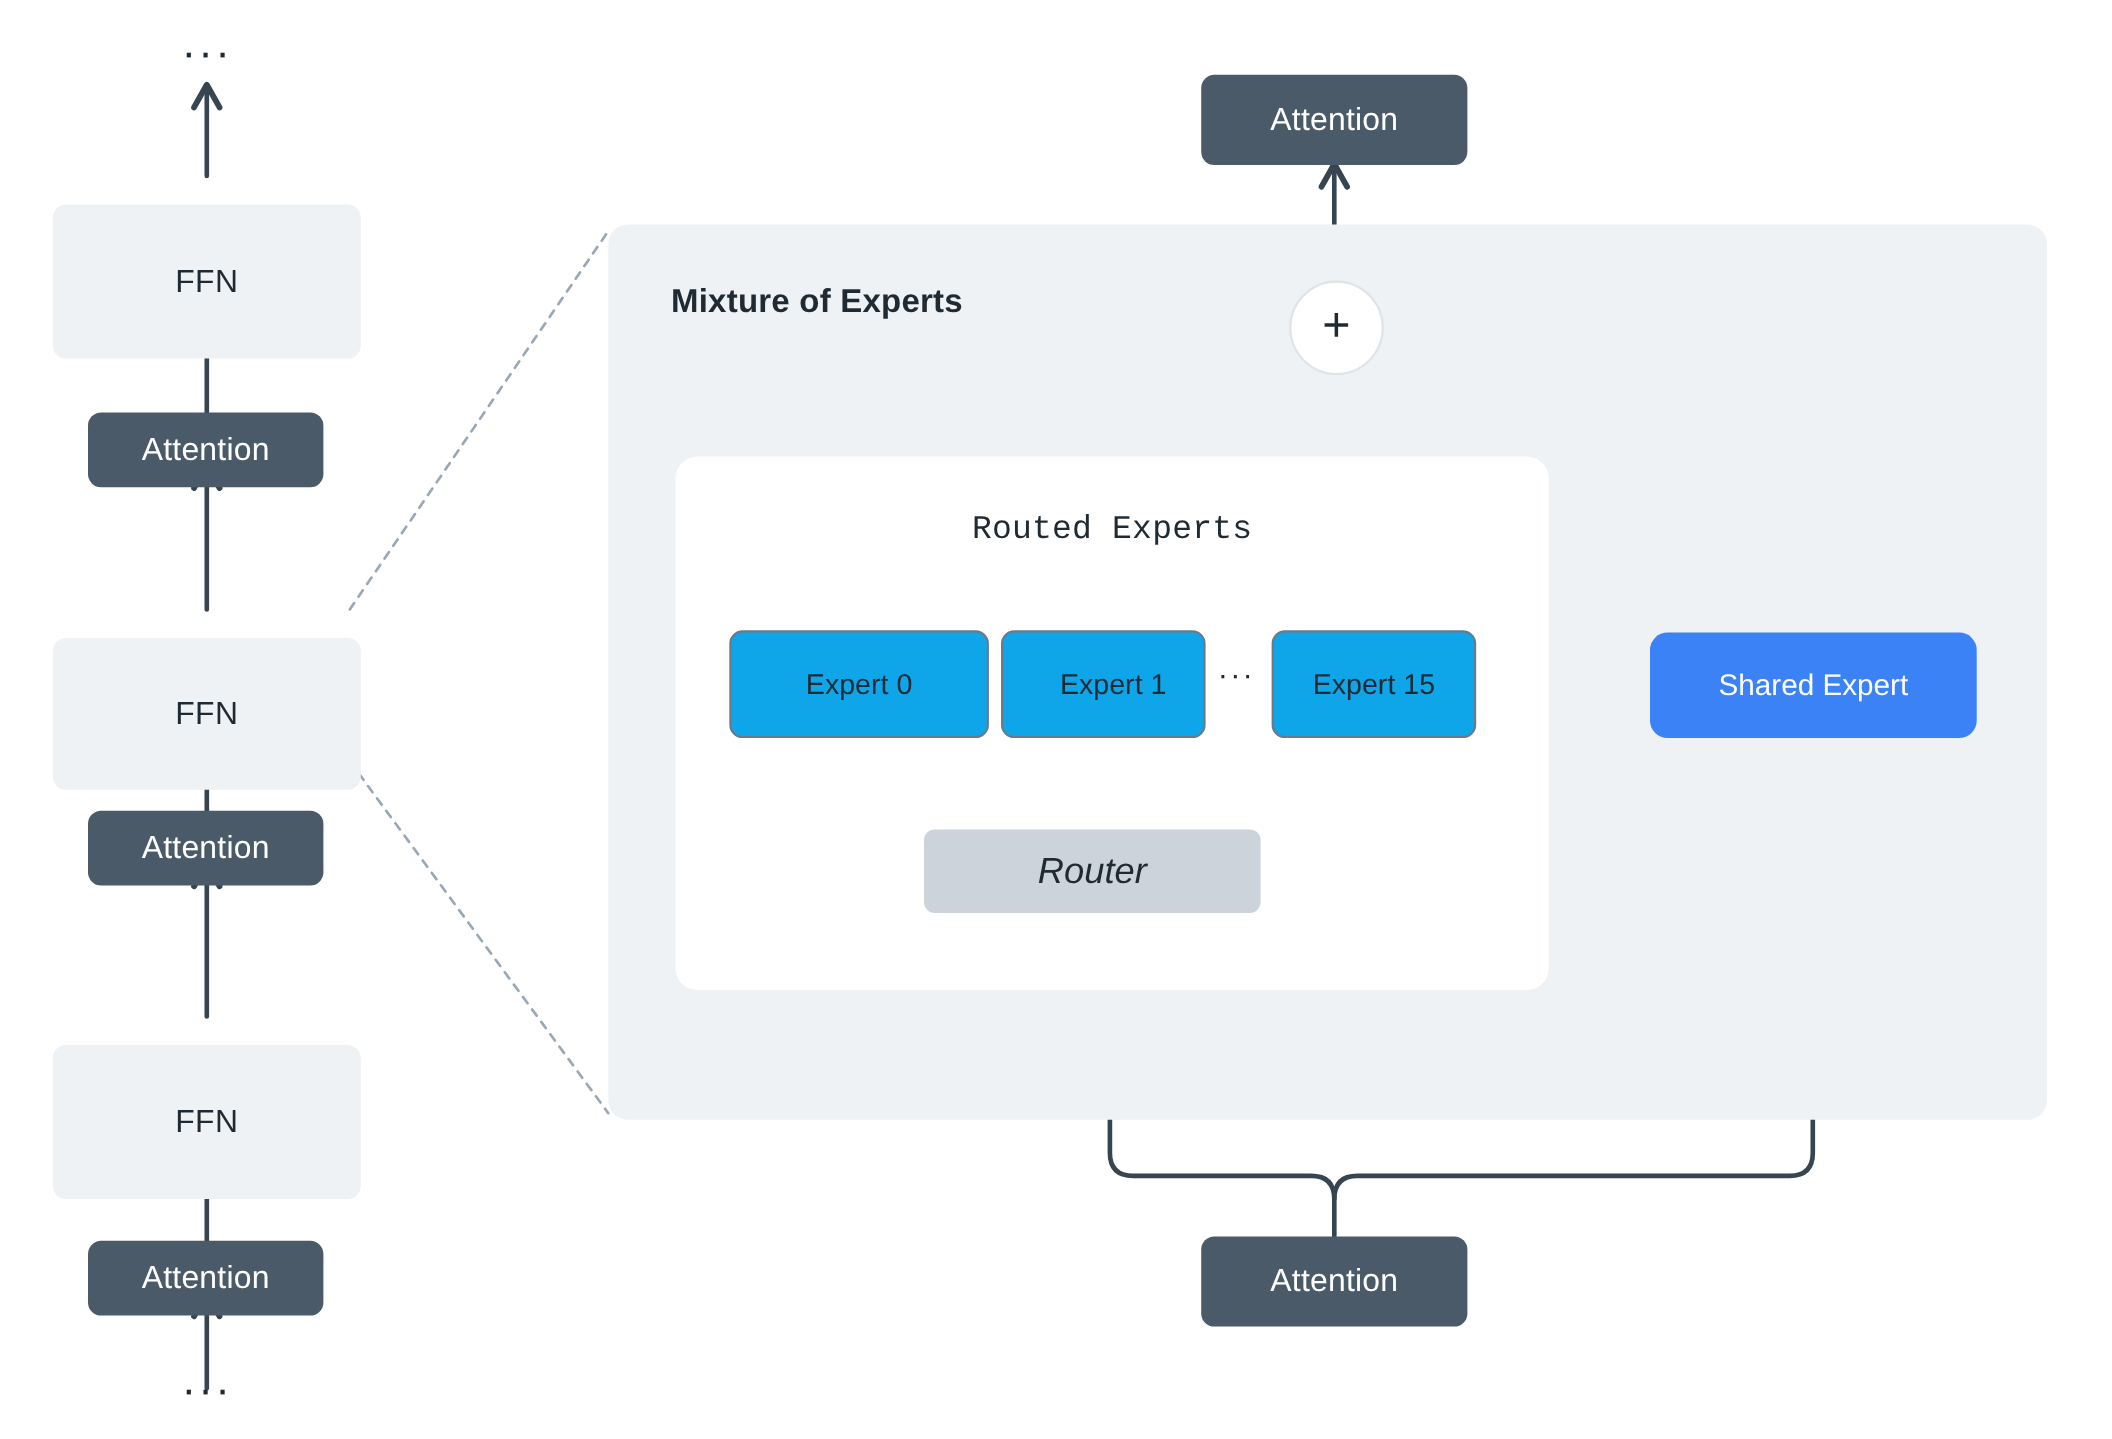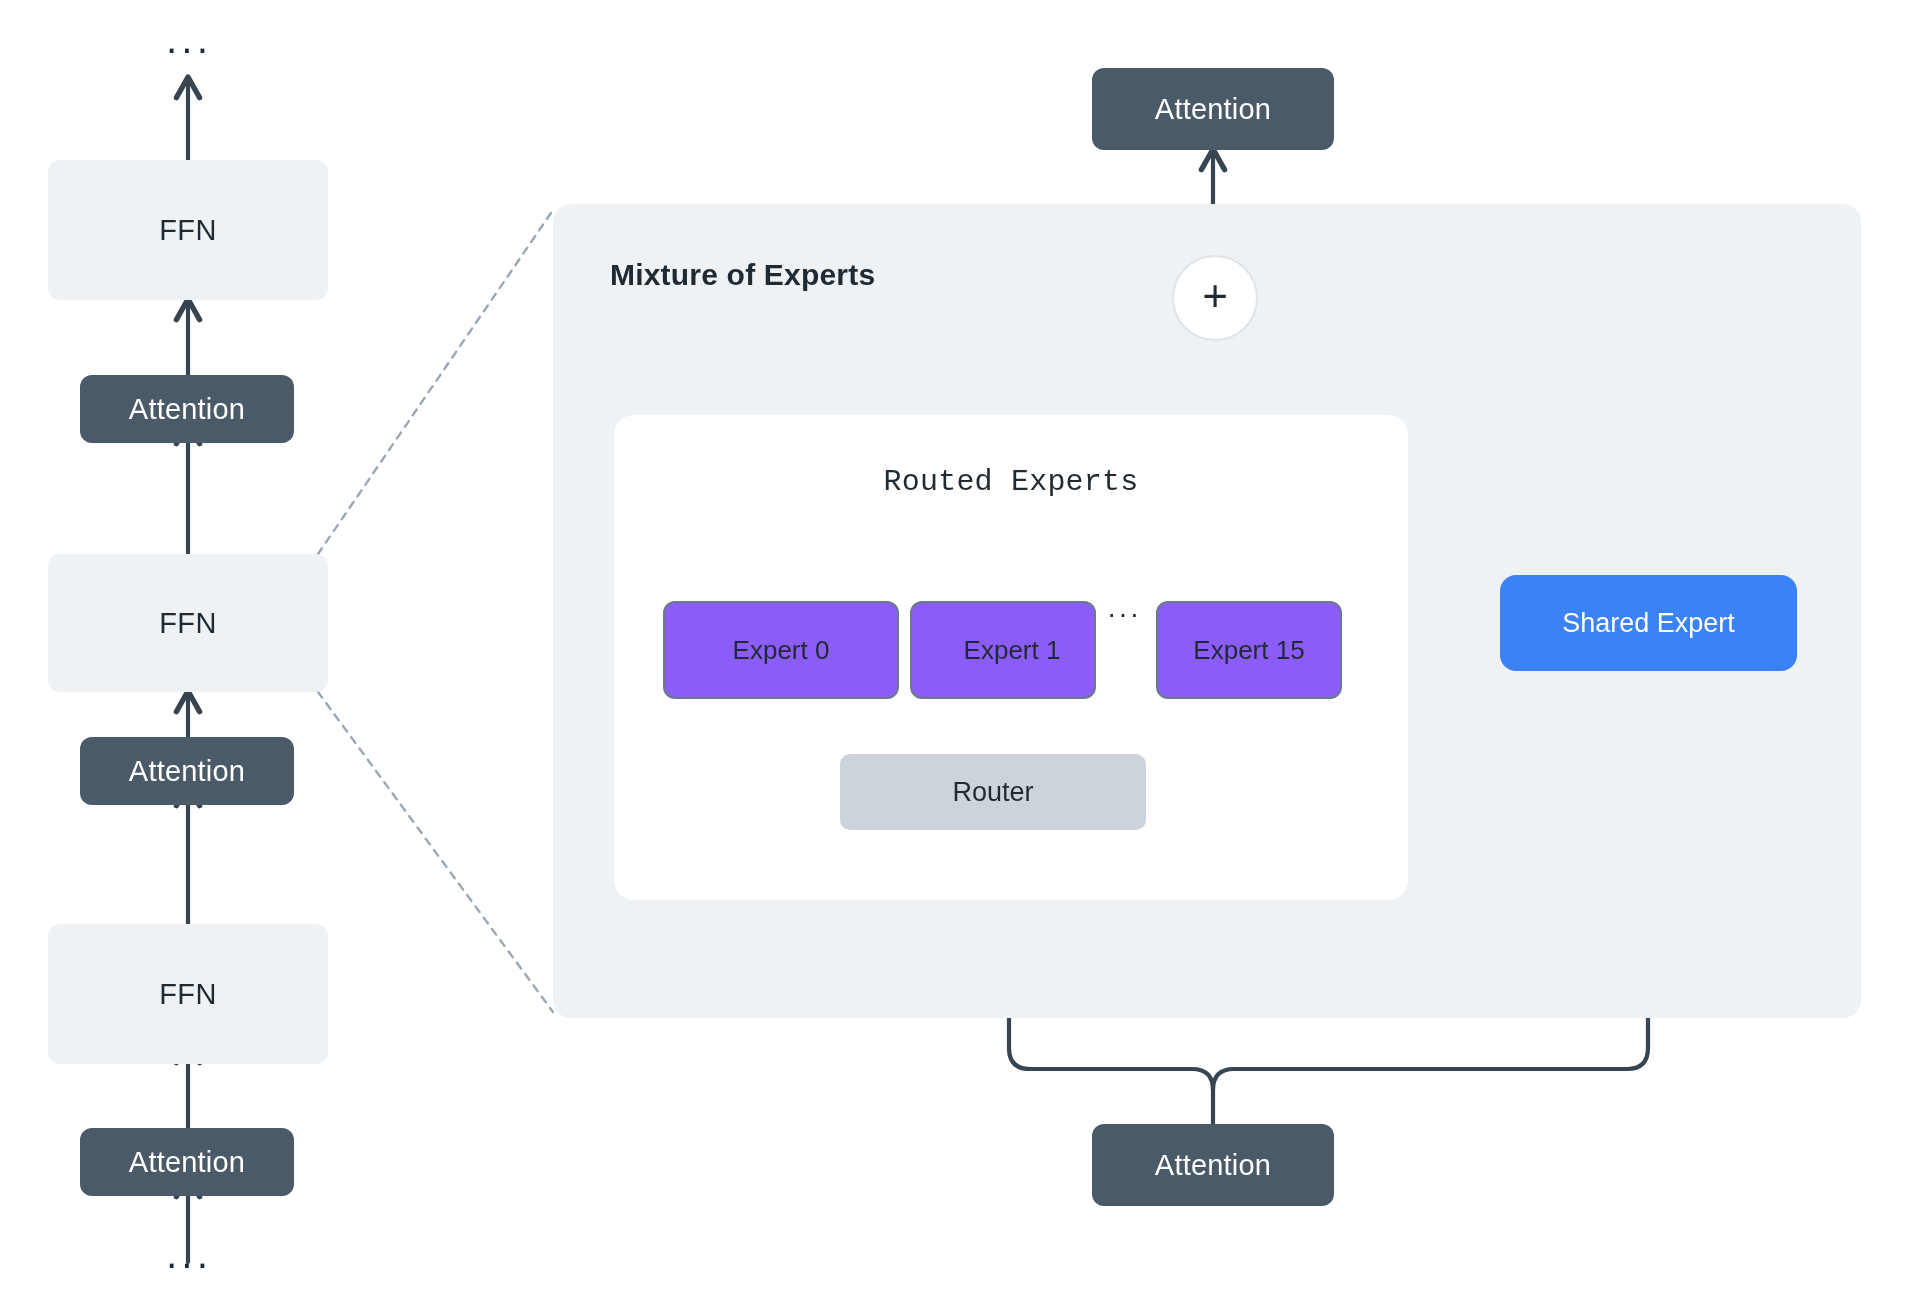--- a/index.html
+++ b/index.html
@@ -37,20 +37,21 @@
     justify-content: center;
     z-index: 3;
     white-space: nowrap;
   }
   .node-ffn {
     background: #eef2f5;
     border-radius: 12px;
     color: #1f2a33;
     font-size: 29px;
     letter-spacing: 0.3px;
+    margin-top: 26px;
   }
   .node-attn {
     background: #4a5a68;
     border-radius: 12px;
     color: #ffffff;
     font-size: 29px;
     letter-spacing: 0.2px;
   }
   .ellipsis {
     position: absolute;
@@ -107,30 +108,29 @@
     z-index: 4;
     font-family: Liberation Mono, monospace;
   }
   
   .expert-box {
     position: absolute;
     box-sizing: border-box;
     display: flex;
     align-items: center;
     justify-content: center;
-    background: #8b5cf6;
+    background: #0ea5e9;
     border: 2px solid #6b7a8b;
     border-radius: 12px;
     font-size: 26px;
     color: #1f2a33;
     height: 98px;
     top: 573px;
     z-index: 4;
     white-space: nowrap;
-    margin-top: 28px;
   }
   #expert-dots {
     position: absolute;
     top: 598px;
     left: 1104px;
     width: 40px;
     text-align: center;
     font-size: 28px;
     color: #1f2a33;
     letter-spacing: 2px;
@@ -141,23 +141,24 @@
     position: absolute;
     left: 840px;
     top: 754px;
     width: 306px;
     height: 76px;
     background: #ccd3db;
     border-radius: 10px;
     display: flex;
     align-items: center;
     justify-content: center;
-    font-size: 27px;
-    color: #1f2a33;
-    z-index: 4;
+    font-size: 33px;
+    color: #1f2a33;
+    z-index: 4;
+    font-style: italic;
   }
   
   #shared-expert {
     position: absolute;
     left: 1500px;
     top: 575px;
     width: 297px;
     height: 96px;
     background: #3b82f6;
     border-radius: 16px;

